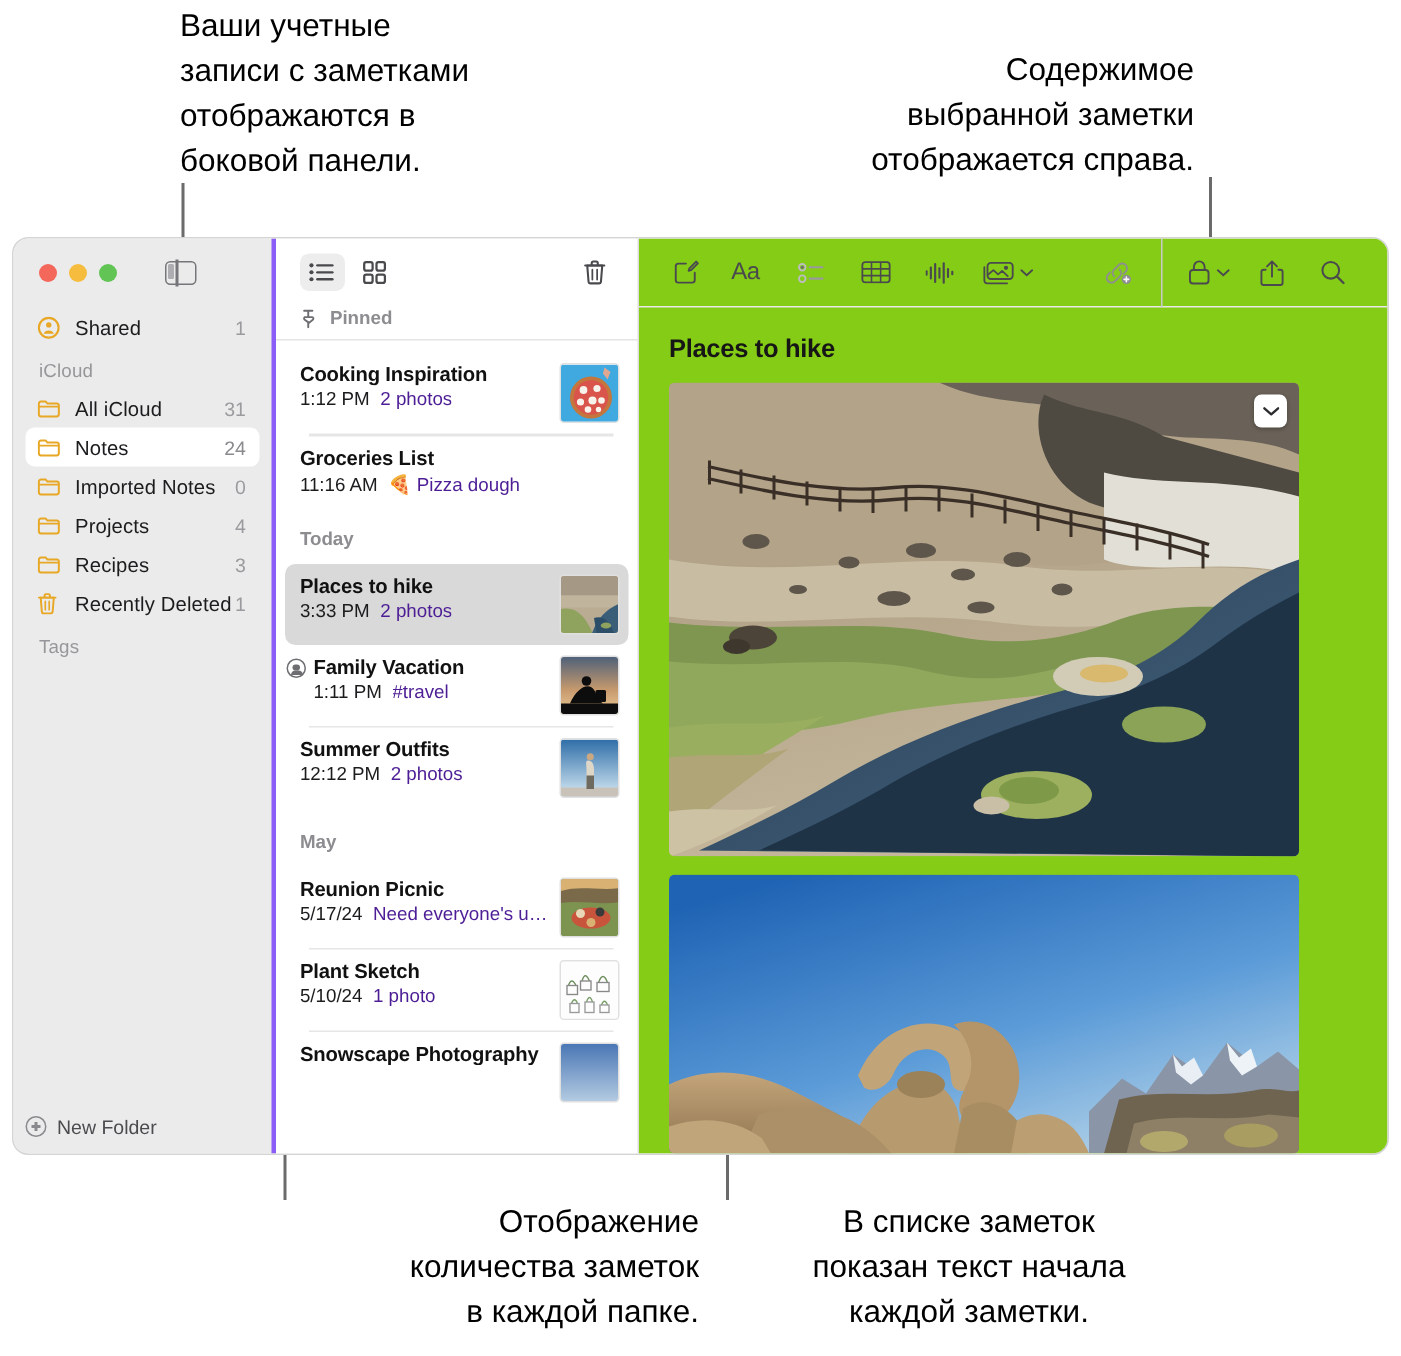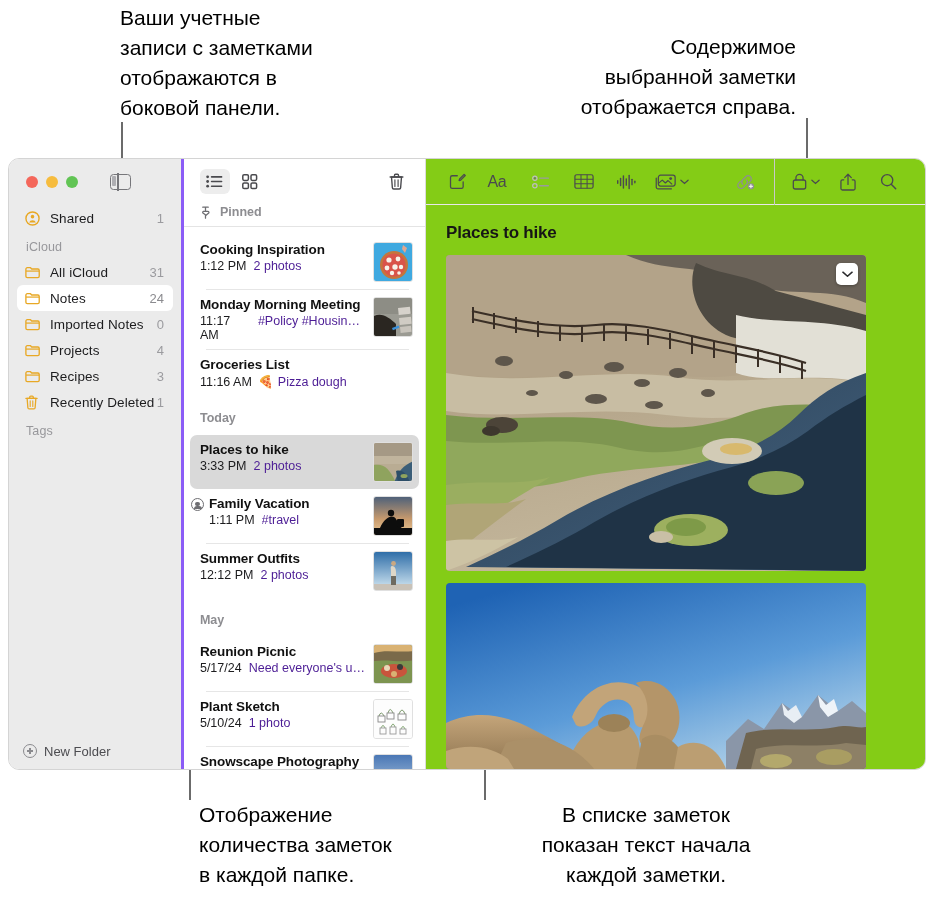--- a/index.html
+++ b/index.html
@@ -15,21 +15,21 @@
   .callout {
     position: absolute;
     font-family: "Liberation Sans", sans-serif;
     font-size: 21px;
     line-height: 30px;
     color: #000;
     white-space: pre-line;
   }
   #callout-sidebar { left: 120px; top: 3px; width: 300px; text-align: left; }
   #callout-content { left: 466px; top: 32px; width: 330px; text-align: right; }
-  #callout-counts  { left: 199px; top: 800px; width: 290px; text-align: left; }
+  #callout-counts  { left: 176px; top: 800px; width: 290px; text-align: right; }
   #callout-preview { left: 486px; top: 800px; width: 320px; text-align: center; }
 
   .leader { position: absolute; background: #6b6b6b; }
   .leader.v { width: 2px; }
   .leader.h { height: 2px; }
 
   
   #window {
     position: absolute;
     left: 8px; top: 158px;
@@ -94,21 +94,21 @@
   .sb-row .sb-count { color: #9b9b9f; font-size: 13px; }
   .sb-row.selected .sb-count { color: #8b8b8f; }
 
   .sb-section {
     font-size: 12.5px; color: #97979b;
     padding: 9px 0 5px 9px;
     letter-spacing: 0.1px;
   }
   #sidebar-footer {
     height: 36px; display: flex; align-items: center;
-    padding-left: 14px; gap: 7px;
+    padding-left: 8px; gap: 7px;
     font-size: 13px; color: #4c4c50;
   }
   .plus-circle {
     width: 14px; height: 14px; border-radius: 50%;
     border: 1.2px solid #8a8a8e; position: relative; flex: 0 0 14px;
   }
   .plus-circle::before, .plus-circle::after {
     content:""; position:absolute; background:#8a8a8e;
   }
   .plus-circle::before { left: 3px; right: 3px; top: 5.4px; height: 1.2px; }
@@ -405,40 +405,20 @@
                 <circle cx="21" cy="24" r="2.7" fill="#f7f3ea"></circle>
               <circle cx="27" cy="24" r="2.2" fill="#f7f3ea"></circle>
                 <circle cx="18" cy="30" r="2.2" fill="#f7f3ea"></circle>
               <circle cx="25" cy="30" r="1.8" fill="#f7f3ea"></circle>
               <path d="M29 2l4 3-2 5-3-4z" fill="#e2a790"></path>
             </svg>
           </div>
         </div>
         <div class="note-divider"></div>
 
-        <div class="note-row">
-          <div class="note-text">
-            <div class="note-title">Monday Morning Meeting</div>
-            <div class="note-sub">
-              <span>11:17 AM</span>
-              <span class="snippet">#Policy #Housing…</span>
-            </div>
-          </div>
-          <div class="note-thumb">
-            <svg width="40" height="40" viewBox="0 0 40 40">
-              <rect width="40" height="40" fill="#9b9b93"></rect>
-              <rect x="0" y="0" width="40" height="16" fill="#8d8d85"></rect>
-              <path d="M0 18 C8 14 16 20 22 26 L22 40 0 40z" fill="#2a2621"></path>
-              <rect x="24" y="10" width="12" height="7" fill="#d6d2cb" transform="rotate(-6 24 10)"></rect>
-              <rect x="25" y="20" width="12" height="7" fill="#d0ccc4" transform="rotate(-6 25 20)"></rect>
-              <rect x="26" y="29" width="11" height="6" fill="#c8c4bc" transform="rotate(-6 26 29)"></rect>
-              <rect x="18" y="30" width="7" height="2.4" fill="#3a8fd8" transform="rotate(-20 18 30)"></rect>
-            </svg>
-          </div>
-        </div>
         <div class="note-divider"></div>
 
         <div class="note-row">
           <div class="note-text">
             <div class="note-title">Groceries List</div>
             <div class="note-sub">
               <span>11:16 AM</span>
               <span class="snippet">🍕 Pizza dough</span>
             </div>
           </div>

